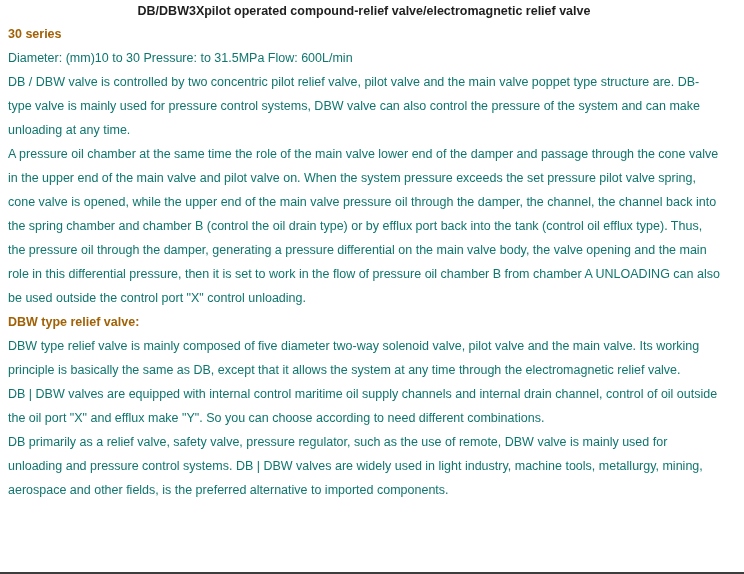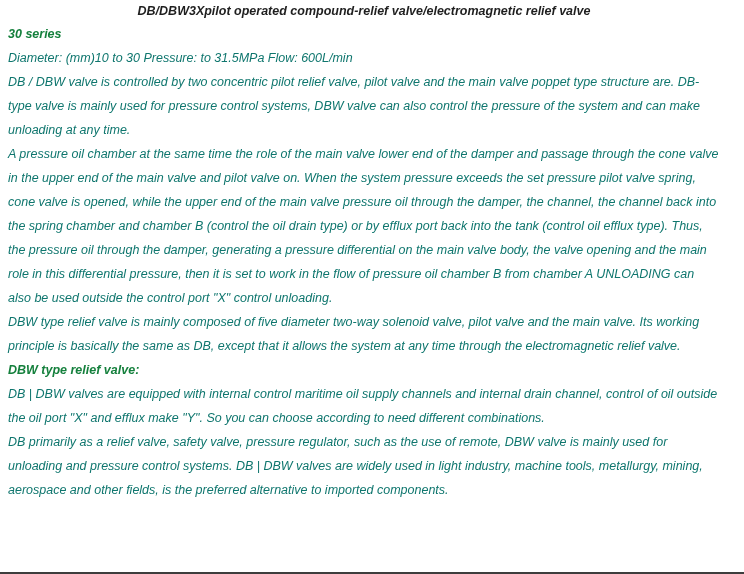--- a/index.html
+++ b/index.html
@@ -11,58 +11,57 @@
     .page {
       position: relative;
       width: 744px;
       height: 574px;
       background: #ffffff;
       overflow: hidden;
       box-sizing: border-box;
     }
     .content {
       padding: 2px 24px 0 8px;
-      font-style: italic;
     }
     .doc-title {
       text-align: center;
       font-size: 12.5px;
       line-height: 19px;
       font-weight: bold;
       color: #1f1f1f;
       margin-bottom: 1px;
     }
     .block {
       font-size: 12.5px;
       line-height: 24px;
       color: #0f766e;
     }
     .block.heading {
       font-weight: bold;
-      color: #15803d;
+      color: #a16207;
     }
     .bottom-rule {
       position: absolute;
       left: 0;
       right: 0;
       bottom: 0;
       height: 0;
       border-top: 2px solid #3d3d3d;
     }
   </style>
 </head>
 <body>
 
 <div class="page">
   <div class="content">
     <div class="doc-title">DB/DBW3Xpilot operated compound-relief valve/electromagnetic relief valve</div>
     <div class="block heading">30 series</div>
     <div class="block body">Diameter: (mm)10 to 30 Pressure: to 31.5MPa Flow: 600L/min</div>
     <div class="block body">DB / DBW valve is controlled by two concentric pilot relief valve, pilot valve and the main valve poppet type structure are. DB-type valve is mainly used for pressure control systems, DBW valve can also control the pressure of the system and can make unloading at any time.</div>
     <div class="block body">A pressure oil chamber at the same time the role of the main valve lower end of the damper and passage through the cone valve in the upper end of the main valve and pilot valve on. When the system pressure exceeds the set pressure pilot valve spring, cone valve is opened, while the upper end of the main valve pressure oil through the damper, the channel, the channel back into the spring chamber and chamber B (control the oil drain type) or by efflux port back into the tank (control oil efflux type). Thus, the pressure oil through the damper, generating a pressure differential on the main valve body, the valve opening and the main role in this differential pressure, then it is set to work in the flow of pressure oil chamber B from chamber A UNLOADING can also be used outside the control port "X" control unloading.</div>
+    <div class="block heading">DBW type relief valve:</div>
     <div class="block body">DBW type relief valve is mainly composed of five diameter two-way solenoid valve, pilot valve and the main valve. Its working principle is basically the same as DB, except that it allows the system at any time through the electromagnetic relief valve.</div>
-    <div class="block heading">DBW type relief valve:</div>
     <div class="block body">DB | DBW valves are equipped with internal control maritime oil supply channels and internal drain channel, control of oil outside the oil port "X" and efflux make "Y". So you can choose according to need different combinations.</div>
     <div class="block body">DB primarily as a relief valve, safety valve, pressure regulator, such as the use of remote, DBW valve is mainly used for unloading and pressure control systems. DB | DBW valves are widely used in light industry, machine tools, metallurgy, mining, aerospace and other fields, is the preferred alternative to imported components.</div>
 
   </div>
   <div class="bottom-rule"></div>
 </div>
 
 </body></html>

